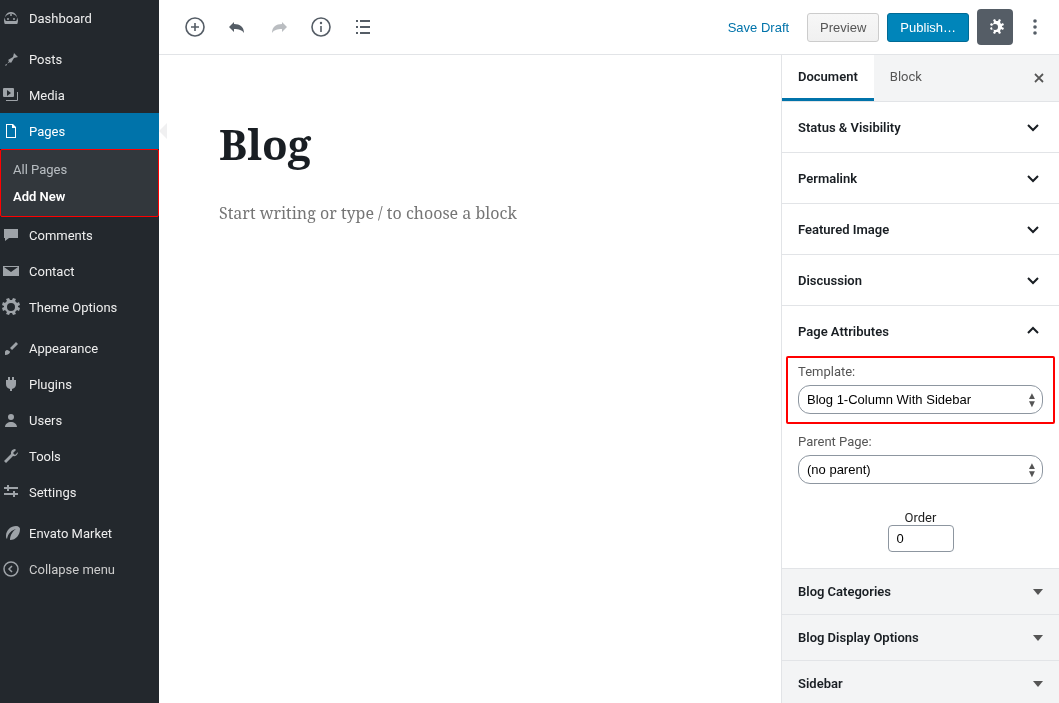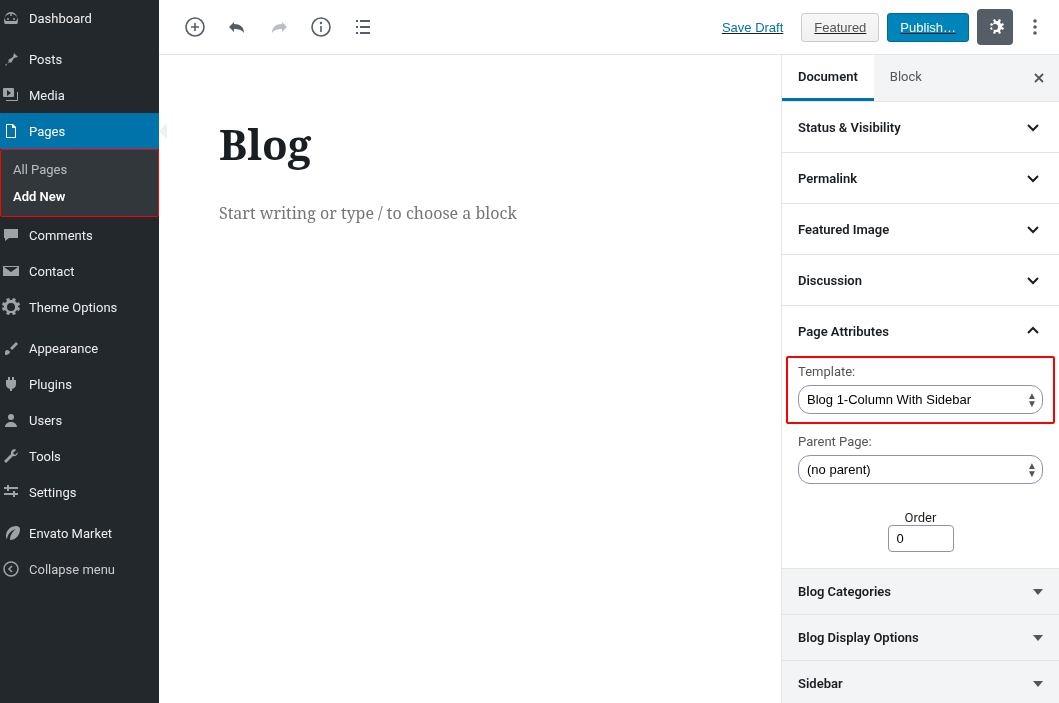--- a/index.html
+++ b/index.html
@@ -79,21 +79,20 @@
     height: 703px;
   }
 
   
   .toolbar {
     height: 55px;
     border-bottom: 1px solid #e2e4e7;
     display: flex;
     align-items: center;
     padding: 8px 10px;
-    text-decoration: underline;
   }
   .toolbar-left {
     display: flex;
     align-items: center;
     gap: 6px;
     flex: 1;
     padding-left: 8px;
   }
   .tb-btn {
     width: 36px;
@@ -452,21 +451,21 @@
           </svg>
       </button>
       <button class="tb-btn">
         <svg width="24" height="24" viewBox="0 0 24 24">
             <path d="M5 6h2M9 6h10M5 12h2M9 12h10M5 18h2M9 18h10" stroke="currentColor" stroke-width="1.8"></path>
           </svg>
       </button>
     </div>
     <div class="toolbar-right">
       <button class="link-btn">Save Draft</button>
-      <button class="btn btn-default">Featured</button>
+      <button class="btn btn-default">Preview</button>
       <button class="btn btn-primary">Publish…</button>
       <button class="icon-btn dark">
         <svg width="20" height="20" viewBox="0 0 20 20">
             <path d="M10 7a3 3 0 1 0 0 6 3 3 0 0 0 0-6zm7 3l2 1-1 2-2-1-1 2 1 2-2 1-1-2h-2l-1 2-2-1 1-2-1-2-2 1-1-2 2-1V9l-2-1 1-2 2 1 1-2-1-2 2-1 1 2h2l1-2 2 1-1 2 1 2 2-1 1 2-2 1v1z" fill="currentColor"></path>
           </svg>
       </button>
       <button class="tb-btn" style="width:28px">
         <svg width="20" height="20" viewBox="0 0 20 20">
             <circle cx="10" cy="4" r="1.8"></circle>
             <circle cx="10" cy="10" r="1.8"></circle>

